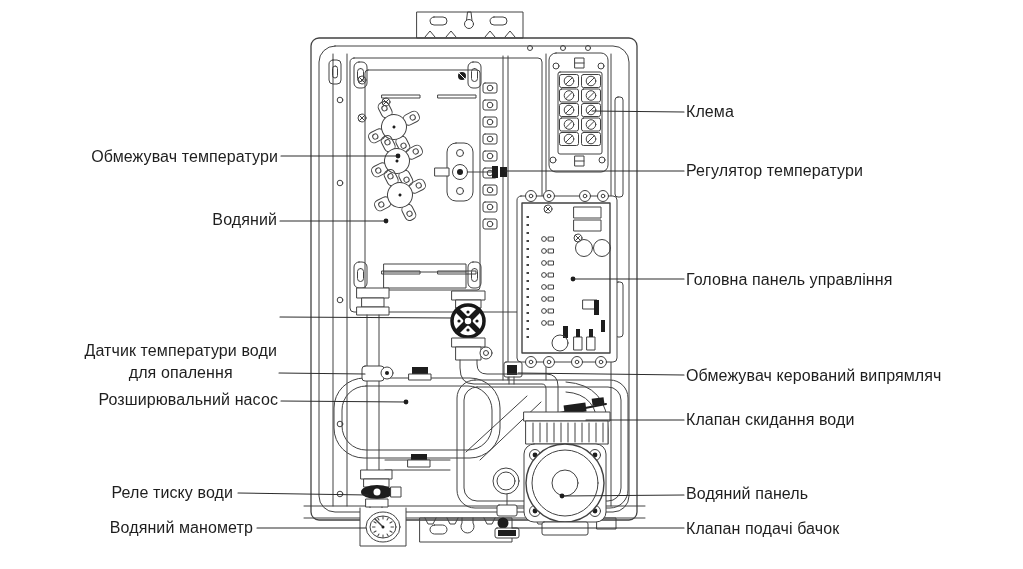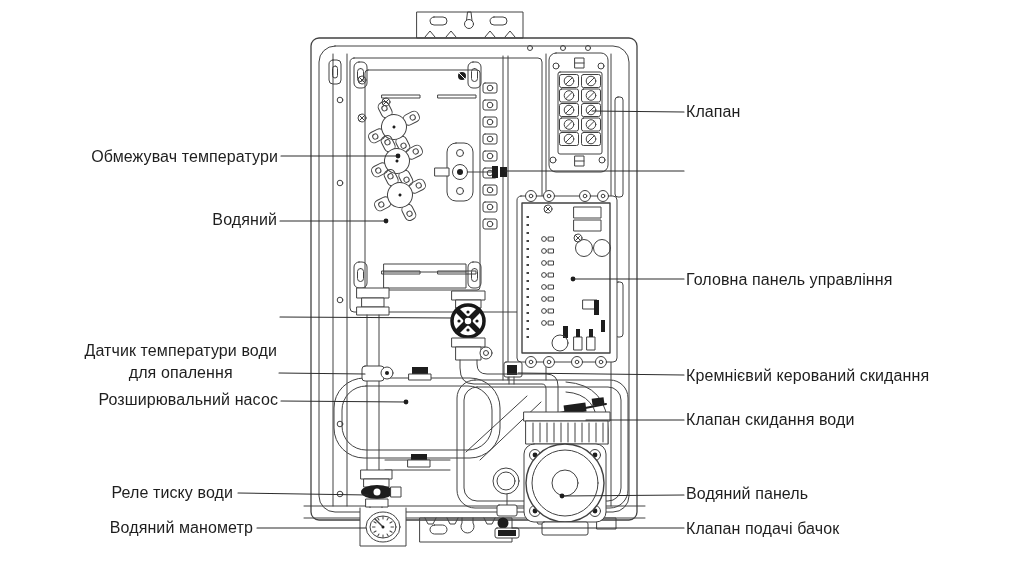--- a/index.html
+++ b/index.html
@@ -396,20 +396,21 @@
 </svg>
 
 <div class="callout left" style="right:745px;top:147px">Обмежувач температури</div>
 <div class="callout left" style="right:746px;top:210px">Водяний</div>
 <div class="callout left ml" style="right:746px;top:340px">Датчик температури води
 для опалення</div>
 <div class="callout left" style="right:745px;top:390px">Розширювальний насос</div>
 <div class="callout left" style="right:790px;top:483px">Реле тиску води</div>
 <div class="callout left" style="right:770px;top:518px">Водяний манометр</div>
 
-<div class="callout" style="left:686px;top:102px">Клапан</div>
+<div class="callout" style="left:686px;top:102px">Клема</div>
+<div class="callout" style="left:686px;top:161px">Регулятор температури</div>
 <div class="callout" style="left:686px;top:270px">Головна панель управління</div>
-<div class="callout" style="left:686px;top:366px">Кремнієвий керований скидання</div>
+<div class="callout" style="left:686px;top:366px">Обмежувач керований випрямляч</div>
 <div class="callout" style="left:686px;top:410px">Клапан скидання води</div>
 <div class="callout" style="left:686px;top:484px">Водяний панель</div>
 <div class="callout" style="left:686px;top:519px">Клапан подачі бачок</div>
 
 </div>
 
 </body></html>

